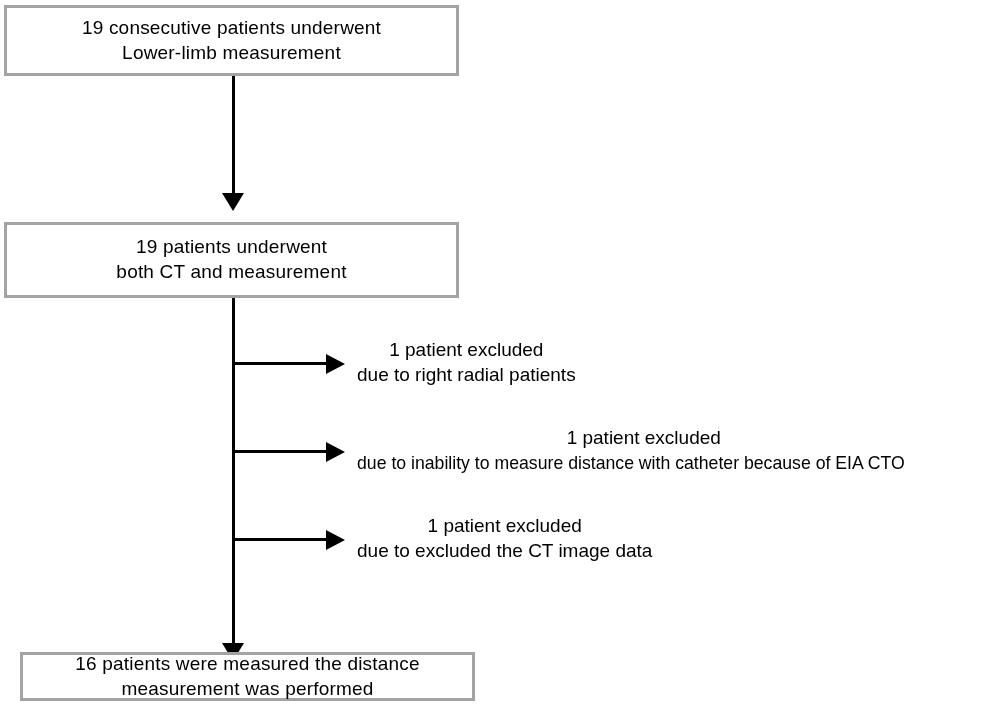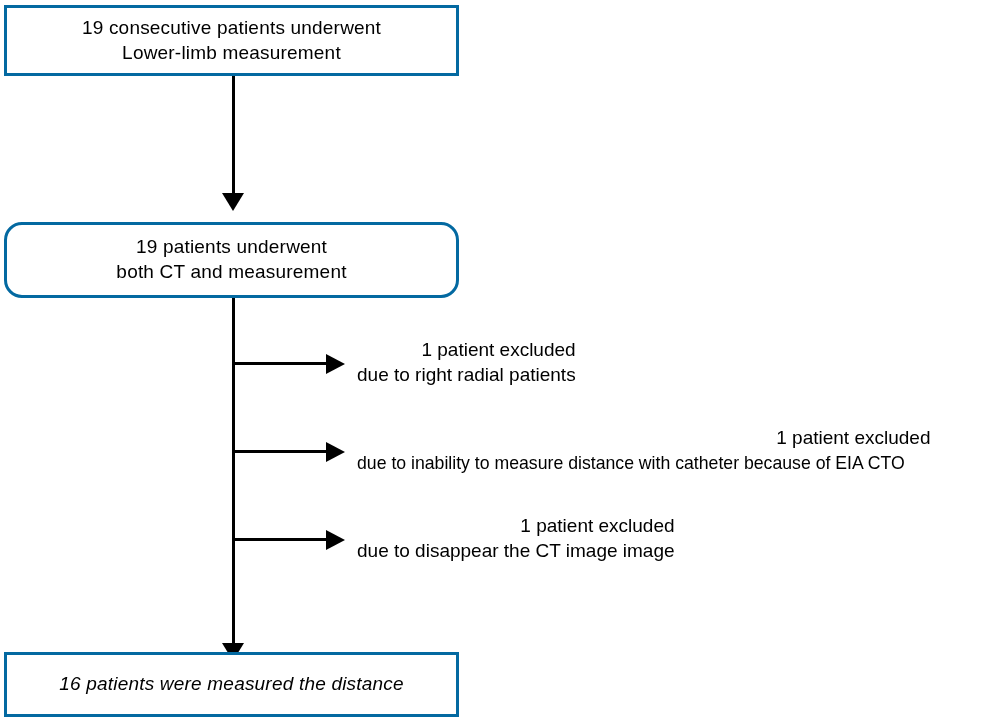--- a/index.html
+++ b/index.html
@@ -18,21 +18,21 @@
     width: 1000px;
     height: 719px;
     background: #ffffff;
     overflow: hidden;
   }
 
   
   .flow-box {
     position: absolute;
     box-sizing: border-box;
-    border: 3px solid #0369a1;
+    border: 3px solid #a3a3a3;
     background: #ffffff;
     display: flex;
     flex-direction: column;
     align-items: center;
     justify-content: center;
     text-align: center;
     line-height: 1.30;
     font-size: 19px;
     letter-spacing: 0.2px;
   }
@@ -45,28 +45,26 @@
     left: 4px;
     top: 5px;
     width: 455px;
     height: 71px;
   }
   #box-enrolled {
     left: 4px;
     top: 222px;
     width: 455px;
     height: 76px;
-    border-radius: 18px;
   }
   #box-final {
-    left: 4px;
+    left: 20px;
     top: 652px;
     width: 455px;
-    height: 65px;
-    font-style: italic;
+    height: 49px;
   }
 
   
   .vline {
     position: absolute;
     width: 3px;
     background: #000000;
   }
   .hline {
     position: absolute;
@@ -106,21 +104,21 @@
 
   #branch-head-1 { left: 326px; top: 354px; }
   #branch-head-2 { left: 326px; top: 442px; }
   #branch-head-3 { left: 326px; top: 530px; }
 
   .branch-text {
     position: absolute;
     left: 357px;
     font-size: 19px;
     line-height: 1.30;
-    text-align: right;
+    text-align: center;
     white-space: nowrap;
   }
   #branch-text-1 { top: 338px; }
   #branch-text-2 { top: 426px; }
   #branch-text-3 { top: 514px; }
 
   .branch-text .line { display: block; }
   
   .condensed {
     font-size: 18.5px;
@@ -160,20 +158,21 @@
   <div class="arrow-right" id="branch-head-2"></div>
   <div class="branch-text" id="branch-text-2">
     <span class="line">1 patient  excluded</span>
     <span class="line condensed">due to inability to measure distance with catheter because of EIA CTO</span>
   </div>
 
   <div class="hline branch-arm" id="branch-arm-3"></div>
   <div class="arrow-right" id="branch-head-3"></div>
   <div class="branch-text" id="branch-text-3">
     <span class="line">1 patient  excluded</span>
-    <span class="line">due to disappear the  CT image  image</span>
+    <span class="line">due to excluded the  CT image  data</span>
   </div>
 
   <div class="flow-box" id="box-final">
     <span class="line">16 patients  were  measured  the  distance</span>
+    <span class="line">measurement  was performed</span>
   </div>
 
 </div>
 
 </body></html>

